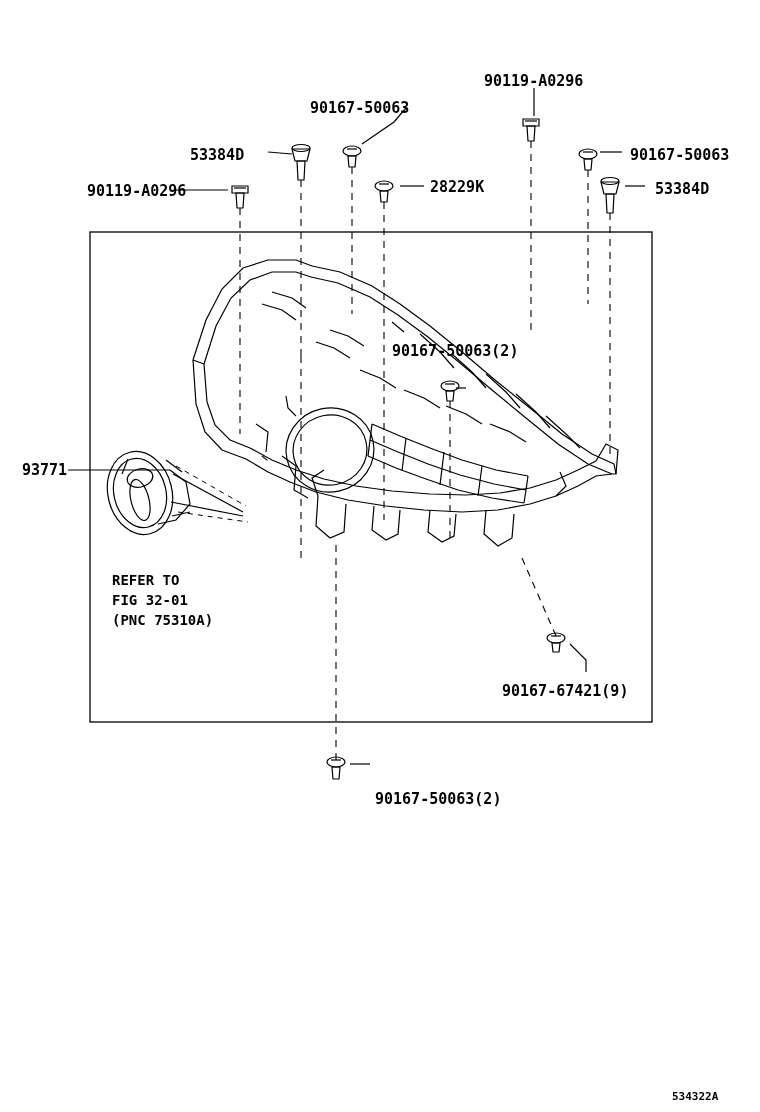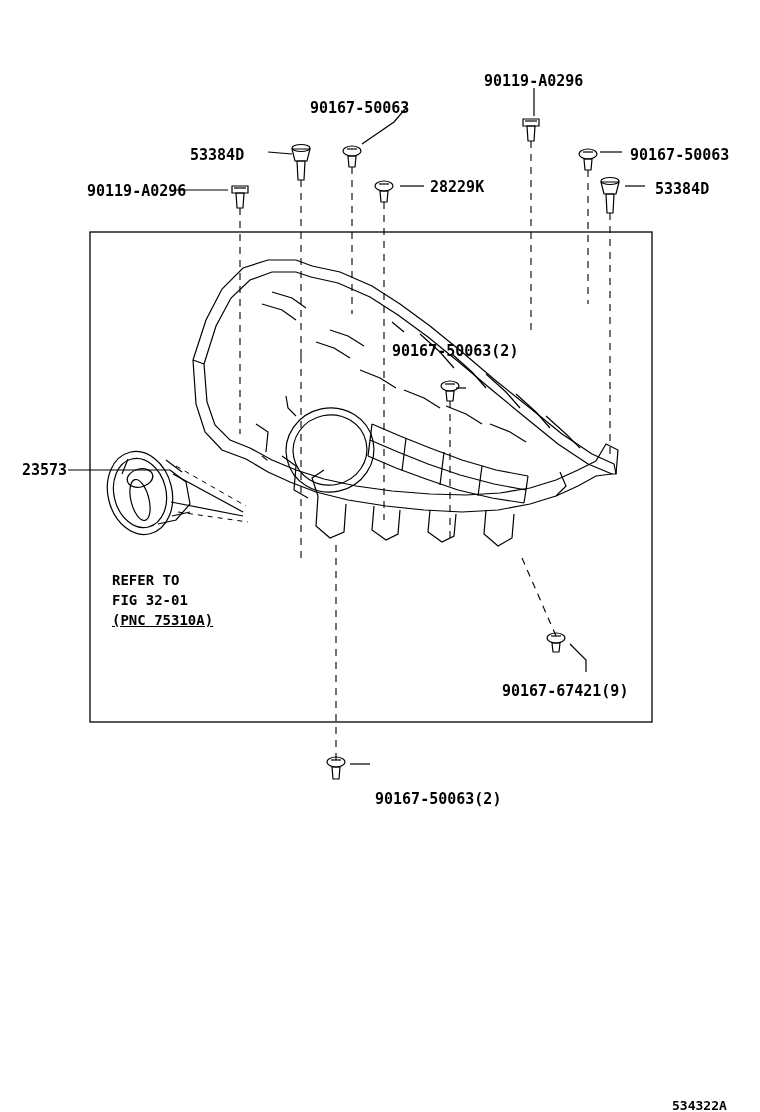--- a/index.html
+++ b/index.html
@@ -29,23 +29,22 @@
     letter-spacing: 0px;
     white-space: nowrap;
     color: #000;
   }
   .lbl.refer {
     font-weight: bold;
     font-size: 14px;
     line-height: 17px;
   }
   .lbl.figcode {
-    font-size: 13px;
+    font-size: 11px;
     font-weight: bold;
-    margin-top: 8px;
   }
   svg.overlay {
     position: absolute;
     left: 0; top: 0;
     width: 760px;
     height: 1112px;
     pointer-events: none;
   }
 </style>
 </head>
@@ -227,22 +226,22 @@
   </svg>
 
   <div class="lbl" style="left:484px; top:68px;">90119-A0296</div>
   <div class="lbl" style="left:310px; top:95px;">90167-50063</div>
   <div class="lbl" style="left:190px; top:142px;">53384D</div>
   <div class="lbl" style="left:630px; top:142px;">90167-50063</div>
   <div class="lbl" style="left:87px; top:178px;">90119-A0296</div>
   <div class="lbl" style="left:430px; top:174px;">28229K</div>
   <div class="lbl" style="left:655px; top:176px;">53384D</div>
   <div class="lbl" style="left:392px; top:338px;">90167-50063(2)</div>
-  <div class="lbl" style="left:22px; top:457px;">23573</div>
+  <div class="lbl" style="left:22px; top:457px;">93771</div>
   <div class="lbl" style="left:502px; top:678px;">90167-67421(9)</div>
   <div class="lbl" style="left:375px; top:786px;">90167-50063(2)</div>
 
   <div class="lbl refer" style="left:112px; top:568px;">REFER TO</div>
   <div class="lbl refer" style="left:112px; top:588px;">FIG 32-01</div>
-  <div class="lbl refer" style="left:112px; top:608px;text-decoration:underline;">(PNC 75310A)</div>
+  <div class="lbl refer" style="left:112px; top:608px;">(PNC 75310A)</div>
 
   <div class="lbl figcode" style="left:672px; top:1086px;">534322A</div>
 </div>
 
 </body></html>

